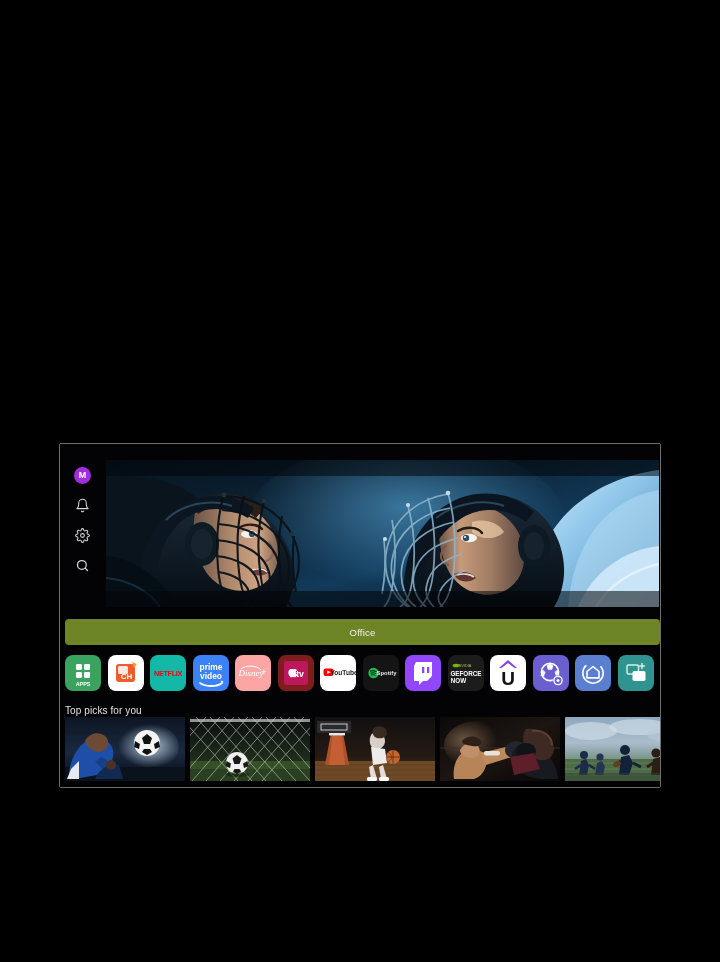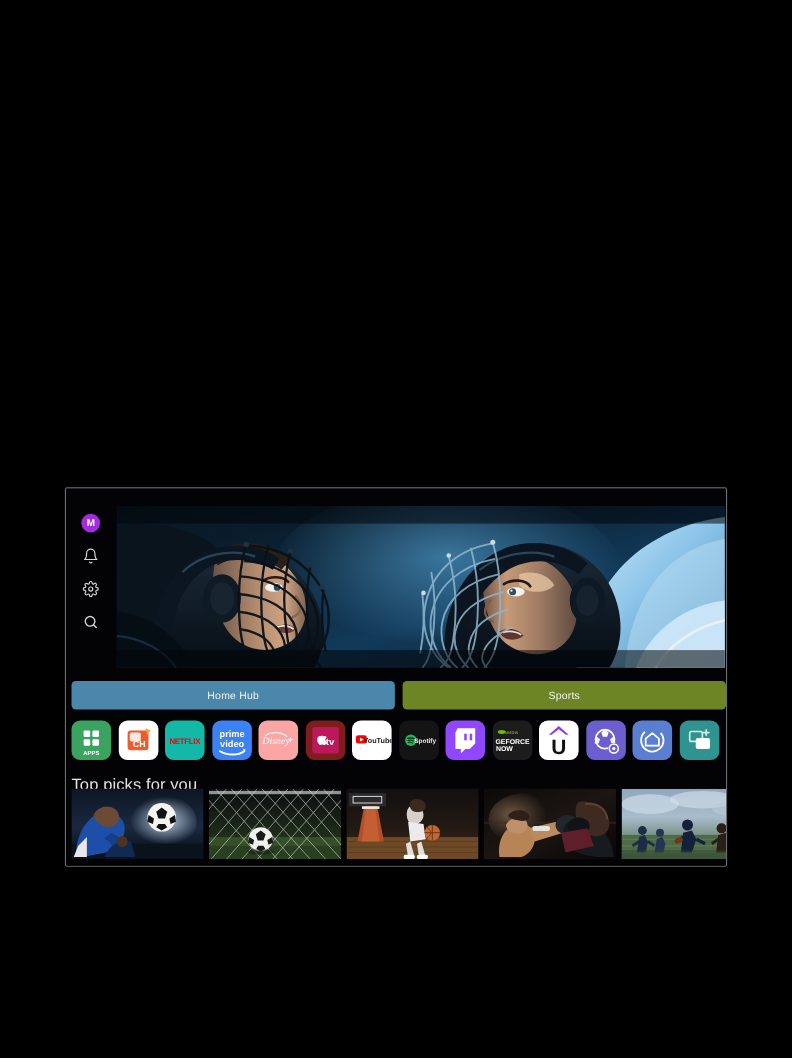--- a/index.html
+++ b/index.html
@@ -98,21 +98,21 @@
     overflow:hidden;
     position:relative;
   }
   .app-tile svg { display:block; }
 
   
   #picks-label {
     position:absolute;
     left:5px; top:261px;
     color:#e2e2e2;
-    font-size:15px;
+    font-size:10px;
     letter-spacing:.1px;
   }
   #picks-row {
     position:absolute;
     left:4px; top:273px;
     width:600px; height:64px;
     display:flex; gap:5px;
     padding-left:1px;
   }
   .pick-card {
@@ -300,25 +300,22 @@
           </g>
 
           <rect width="553" height="147" fill="none"></rect>
           <rect x="0" y="0" width="553" height="16" fill="#020509" opacity=".55"></rect>
           <rect x="0" y="131" width="553" height="16" fill="#020509" opacity=".55"></rect>
         </g>
       </svg>
     </div>
 
     <div id="category-row">
-      <div class="cat-btn" style="background:#4a87ab">
-        <span>Home Hub</span>
-      </div>
       <div class="cat-btn" style="background:#6e8527">
-        <span>Sports</span>
+        <span>Office</span>
       </div>
     </div>
 
     <div id="apps-row">
 
       <div class="app-tile" style="background:#3aa35f">
         <svg width="36" height="36" viewBox="0 0 36 36">
           <rect x="11" y="9" width="6" height="6" rx="1.2" fill="#fff"></rect>
           <rect x="19" y="9" width="6" height="6" rx="1.2" fill="#fff"></rect>
           <rect x="11" y="17" width="6" height="6" rx="1.2" fill="#fff"></rect>

